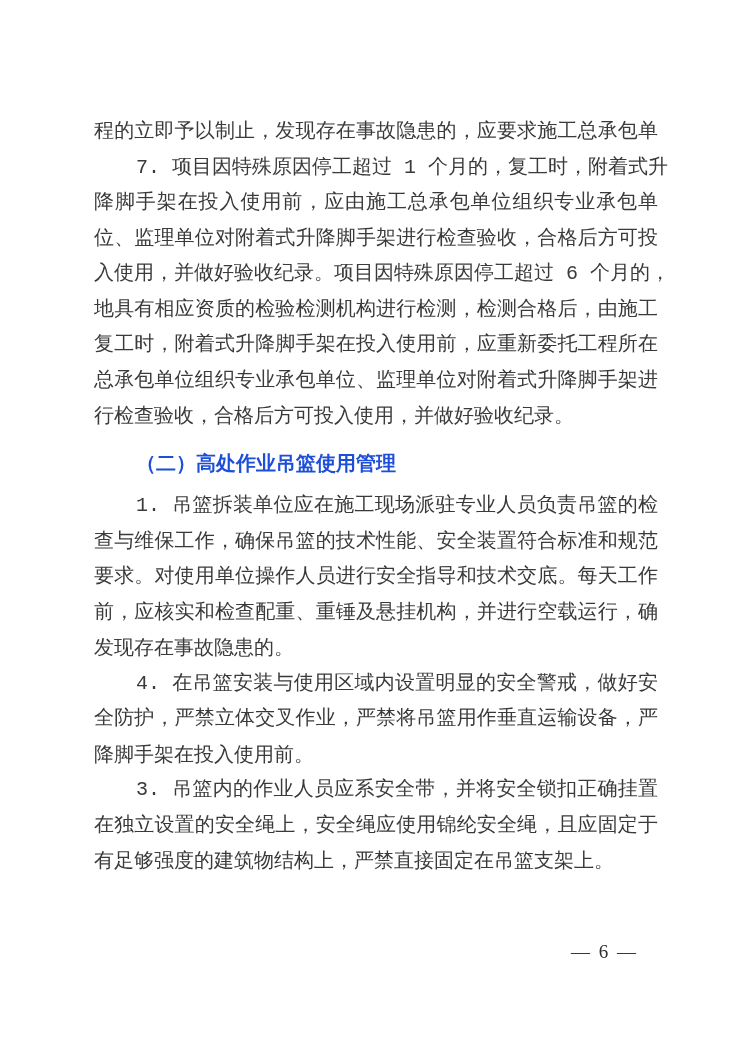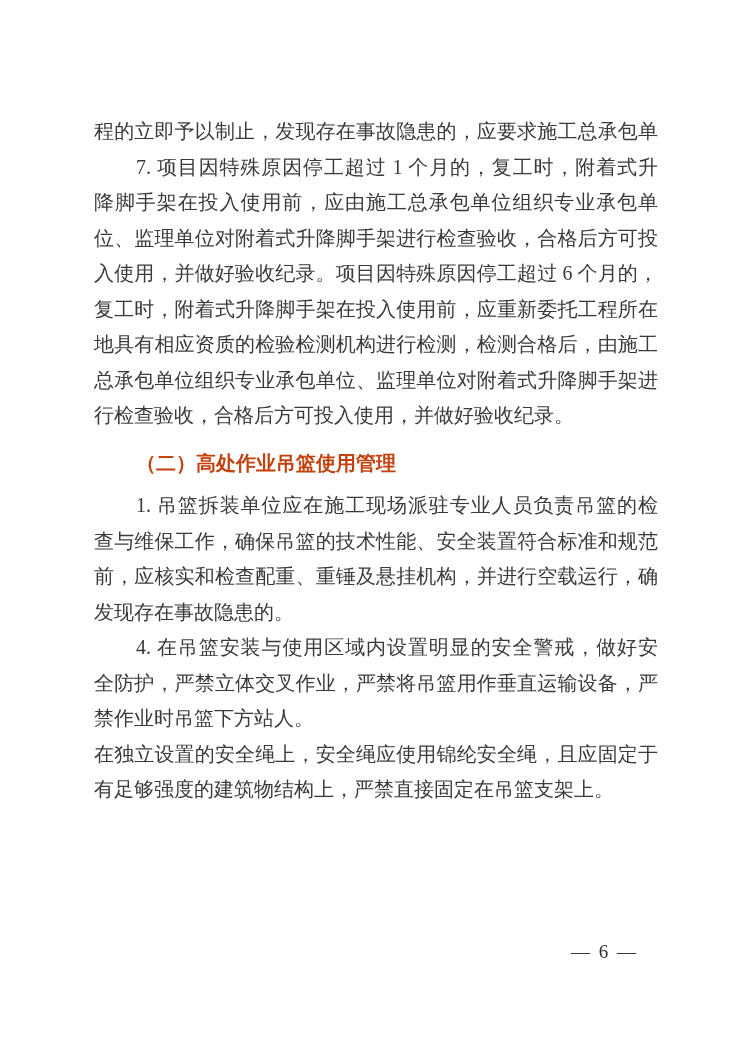--- a/index.html
+++ b/index.html
@@ -30,30 +30,31 @@
     line-height: 35.5px;
     font-size: 20px;
     color: #3a3a3a;
     white-space: nowrap;
     text-rendering: optimizeLegibility;
   }
   .line.full {
     text-align: justify;
     
     text-align-last: justify;
+    font-family: Liberation Mono, monospace;
   }
   .line.end {
     text-align: left;
   }
   .line.indent {
     padding-left: 42px;
   }
   .line.heading {
     font-weight: bold;
-    color: #c2410c;
+    color: #1d4ed8;
     margin-top: 12px;
     margin-bottom: 7px;
     text-align: left;
   }
   .page-number {
     position: absolute;
     top: 941px;
     right: 112px;
     font-size: 19px;
     color: #2f2f2f;
@@ -64,29 +65,31 @@
 </head>
 <body>
 
 <div class="page">
   <div class="content">
       <div class="line full">程的立即予以制止，发现存在事故隐患的，应要求施工总承包单</div>
       <div class="line full indent">7. 项目因特殊原因停工超过 1 个月的，复工时，附着式升</div>
       <div class="line full">降脚手架在投入使用前，应由施工总承包单位组织专业承包单</div>
       <div class="line full">位、监理单位对附着式升降脚手架进行检查验收，合格后方可投</div>
       <div class="line full">入使用，并做好验收纪录。项目因特殊原因停工超过 6 个月的，</div>
+      <div class="line full">地具有相应资质的检验检测机构进行检测，检测合格后，由施工</div>
       <div class="line full">复工时，附着式升降脚手架在投入使用前，应重新委托工程所在</div>
-      <div class="line full">地具有相应资质的检验检测机构进行检测，检测合格后，由施工</div>
       <div class="line full">总承包单位组织专业承包单位、监理单位对附着式升降脚手架进</div>
       <div class="line end">行检查验收，合格后方可投入使用，并做好验收纪录。</div>
       <div class="line heading indent">（二）高处作业吊篮使用管理</div>
       <div class="line full indent">1. 吊篮拆装单位应在施工现场派驻专业人员负责吊篮的检</div>
       <div class="line full">查与维保工作，确保吊篮的技术性能、安全装置符合标准和规范</div>
+      <div class="line full">要求。对使用单位操作人员进行安全指导和技术交底。每天工作</div>
       <div class="line full">前，应核实和检查配重、重锤及悬挂机构，并进行空载运行，确</div>
       <div class="line end">发现存在事故隐患的。</div>
       <div class="line full indent">4. 在吊篮安装与使用区域内设置明显的安全警戒，做好安</div>
       <div class="line full">全防护，严禁立体交叉作业，严禁将吊篮用作垂直运输设备，严</div>
-      <div class="line end">禁作业时吊篮下方站人。</div>
+      <div class="line end">降脚手架在投入使用前。</div>
+      <div class="line full indent">3. 吊篮内的作业人员应系安全带，并将安全锁扣正确挂置</div>
       <div class="line full">在独立设置的安全绳上，安全绳应使用锦纶安全绳，且应固定于</div>
       <div class="line end">有足够强度的建筑物结构上，严禁直接固定在吊篮支架上。</div>
     </div>
   <div class="page-number">— 6 —</div>
 </div>
 
 </body></html>

